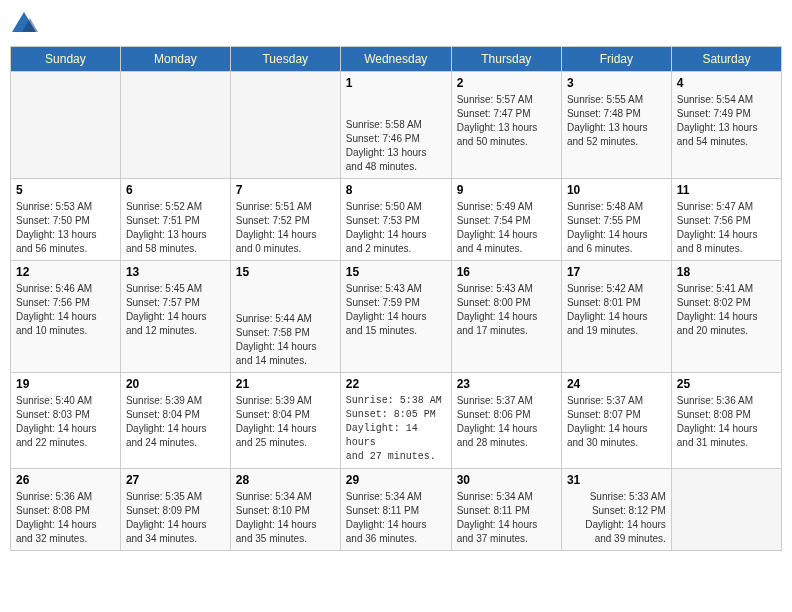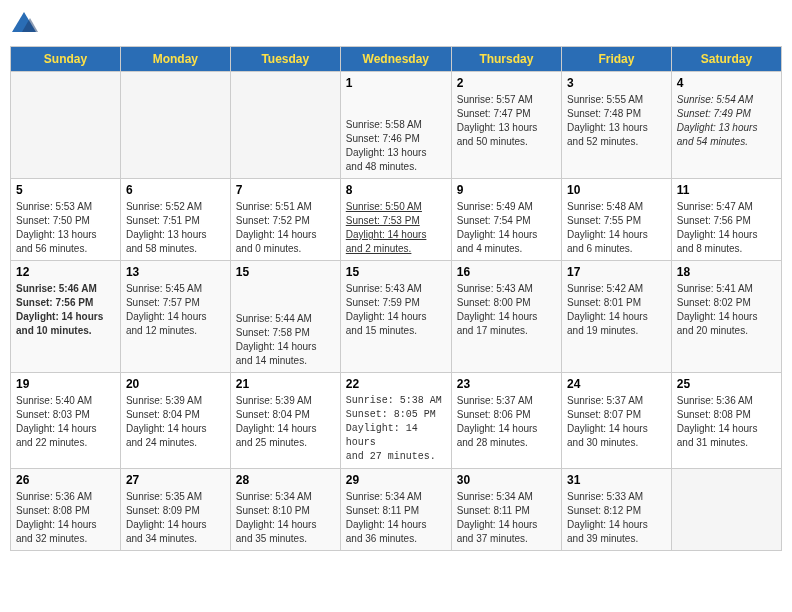--- a/index.html
+++ b/index.html
@@ -47,25 +47,25 @@
       font-size: 15px;
       color: #555;
     }
     table {
       width: 100%;
       border-collapse: collapse;
       font-size: 11px;
     }
     thead tr th {
       background-color: #2a6db5;
-      color: #fde047;
+      color: #fef9c3;
       text-align: center;
       padding: 5px 3px;
       font-size: 12px;
-      font-weight: bold;
+      font-weight: normal;
       border: 1px solid #ccc;
     }
     tbody tr td {
       border: 1px solid #ccc;
       vertical-align: top;
       padding: 4px 5px;
       width: 113px;
       min-height: 75px;
       height: 80px;
       background: #fff;
@@ -141,21 +141,21 @@
         </td>
         <td>
           <div class="day-num">3</div>
           <div class="day-info" style="white-space: pre-line;">Sunrise: 5:55 AM
 Sunset: 7:48 PM
 Daylight: 13 hours
 and 52 minutes.</div>
         </td>
         <td>
           <div class="day-num">4</div>
-          <div class="day-info" style="white-space: pre-line; font-style: italic;">Sunrise: 5:54 AM
+          <div class="day-info" style="white-space: pre-line;">Sunrise: 5:54 AM
 Sunset: 7:49 PM
 Daylight: 13 hours
 and 54 minutes.</div>
         </td>
       </tr>
       <tr>
         <td>
           <div class="day-num">5</div>
           <div class="day-info" style="white-space: pre-line;">Sunrise: 5:53 AM
 Sunset: 7:50 PM
@@ -171,21 +171,21 @@
         </td>
         <td>
           <div class="day-num">7</div>
           <div class="day-info" style="white-space: pre-line;">Sunrise: 5:51 AM
 Sunset: 7:52 PM
 Daylight: 14 hours
 and 0 minutes.</div>
         </td>
         <td>
           <div class="day-num">8</div>
-          <div class="day-info" style="white-space: pre-line; text-decoration: underline;">Sunrise: 5:50 AM
+          <div class="day-info" style="white-space: pre-line;">Sunrise: 5:50 AM
 Sunset: 7:53 PM
 Daylight: 14 hours
 and 2 minutes.</div>
         </td>
         <td>
           <div class="day-num">9</div>
           <div class="day-info" style="white-space: pre-line;">Sunrise: 5:49 AM
 Sunset: 7:54 PM
 Daylight: 14 hours
 and 4 minutes.</div>
@@ -201,21 +201,21 @@
           <div class="day-num">11</div>
           <div class="day-info" style="white-space: pre-line;">Sunrise: 5:47 AM
 Sunset: 7:56 PM
 Daylight: 14 hours
 and 8 minutes.</div>
         </td>
       </tr>
       <tr>
         <td>
           <div class="day-num">12</div>
-          <div class="day-info" style="white-space: pre-line; font-weight: bold;">Sunrise: 5:46 AM
+          <div class="day-info" style="white-space: pre-line;">Sunrise: 5:46 AM
 Sunset: 7:56 PM
 Daylight: 14 hours
 and 10 minutes.</div>
         </td>
         <td>
           <div class="day-num">13</div>
           <div class="day-info" style="white-space: pre-line;">Sunrise: 5:45 AM
 Sunset: 7:57 PM
 Daylight: 14 hours
 and 12 minutes.</div>
@@ -338,21 +338,21 @@
         </td>
         <td>
           <div class="day-num">30</div>
           <div class="day-info" style="white-space: pre-line;">Sunrise: 5:34 AM
 Sunset: 8:11 PM
 Daylight: 14 hours
 and 37 minutes.</div>
         </td>
         <td>
           <div class="day-num">31</div>
-          <div class="day-info" style="white-space: pre-line;">Sunrise: 5:33 AM
+          <div class="day-info" style="white-space: pre-line; text-align: right;">Sunrise: 5:33 AM
 Sunset: 8:12 PM
 Daylight: 14 hours
 and 39 minutes.</div>
         </td>
         <td class="empty-cell"></td>
       </tr>
     </tbody>
 </table>
 
 </body></html>

